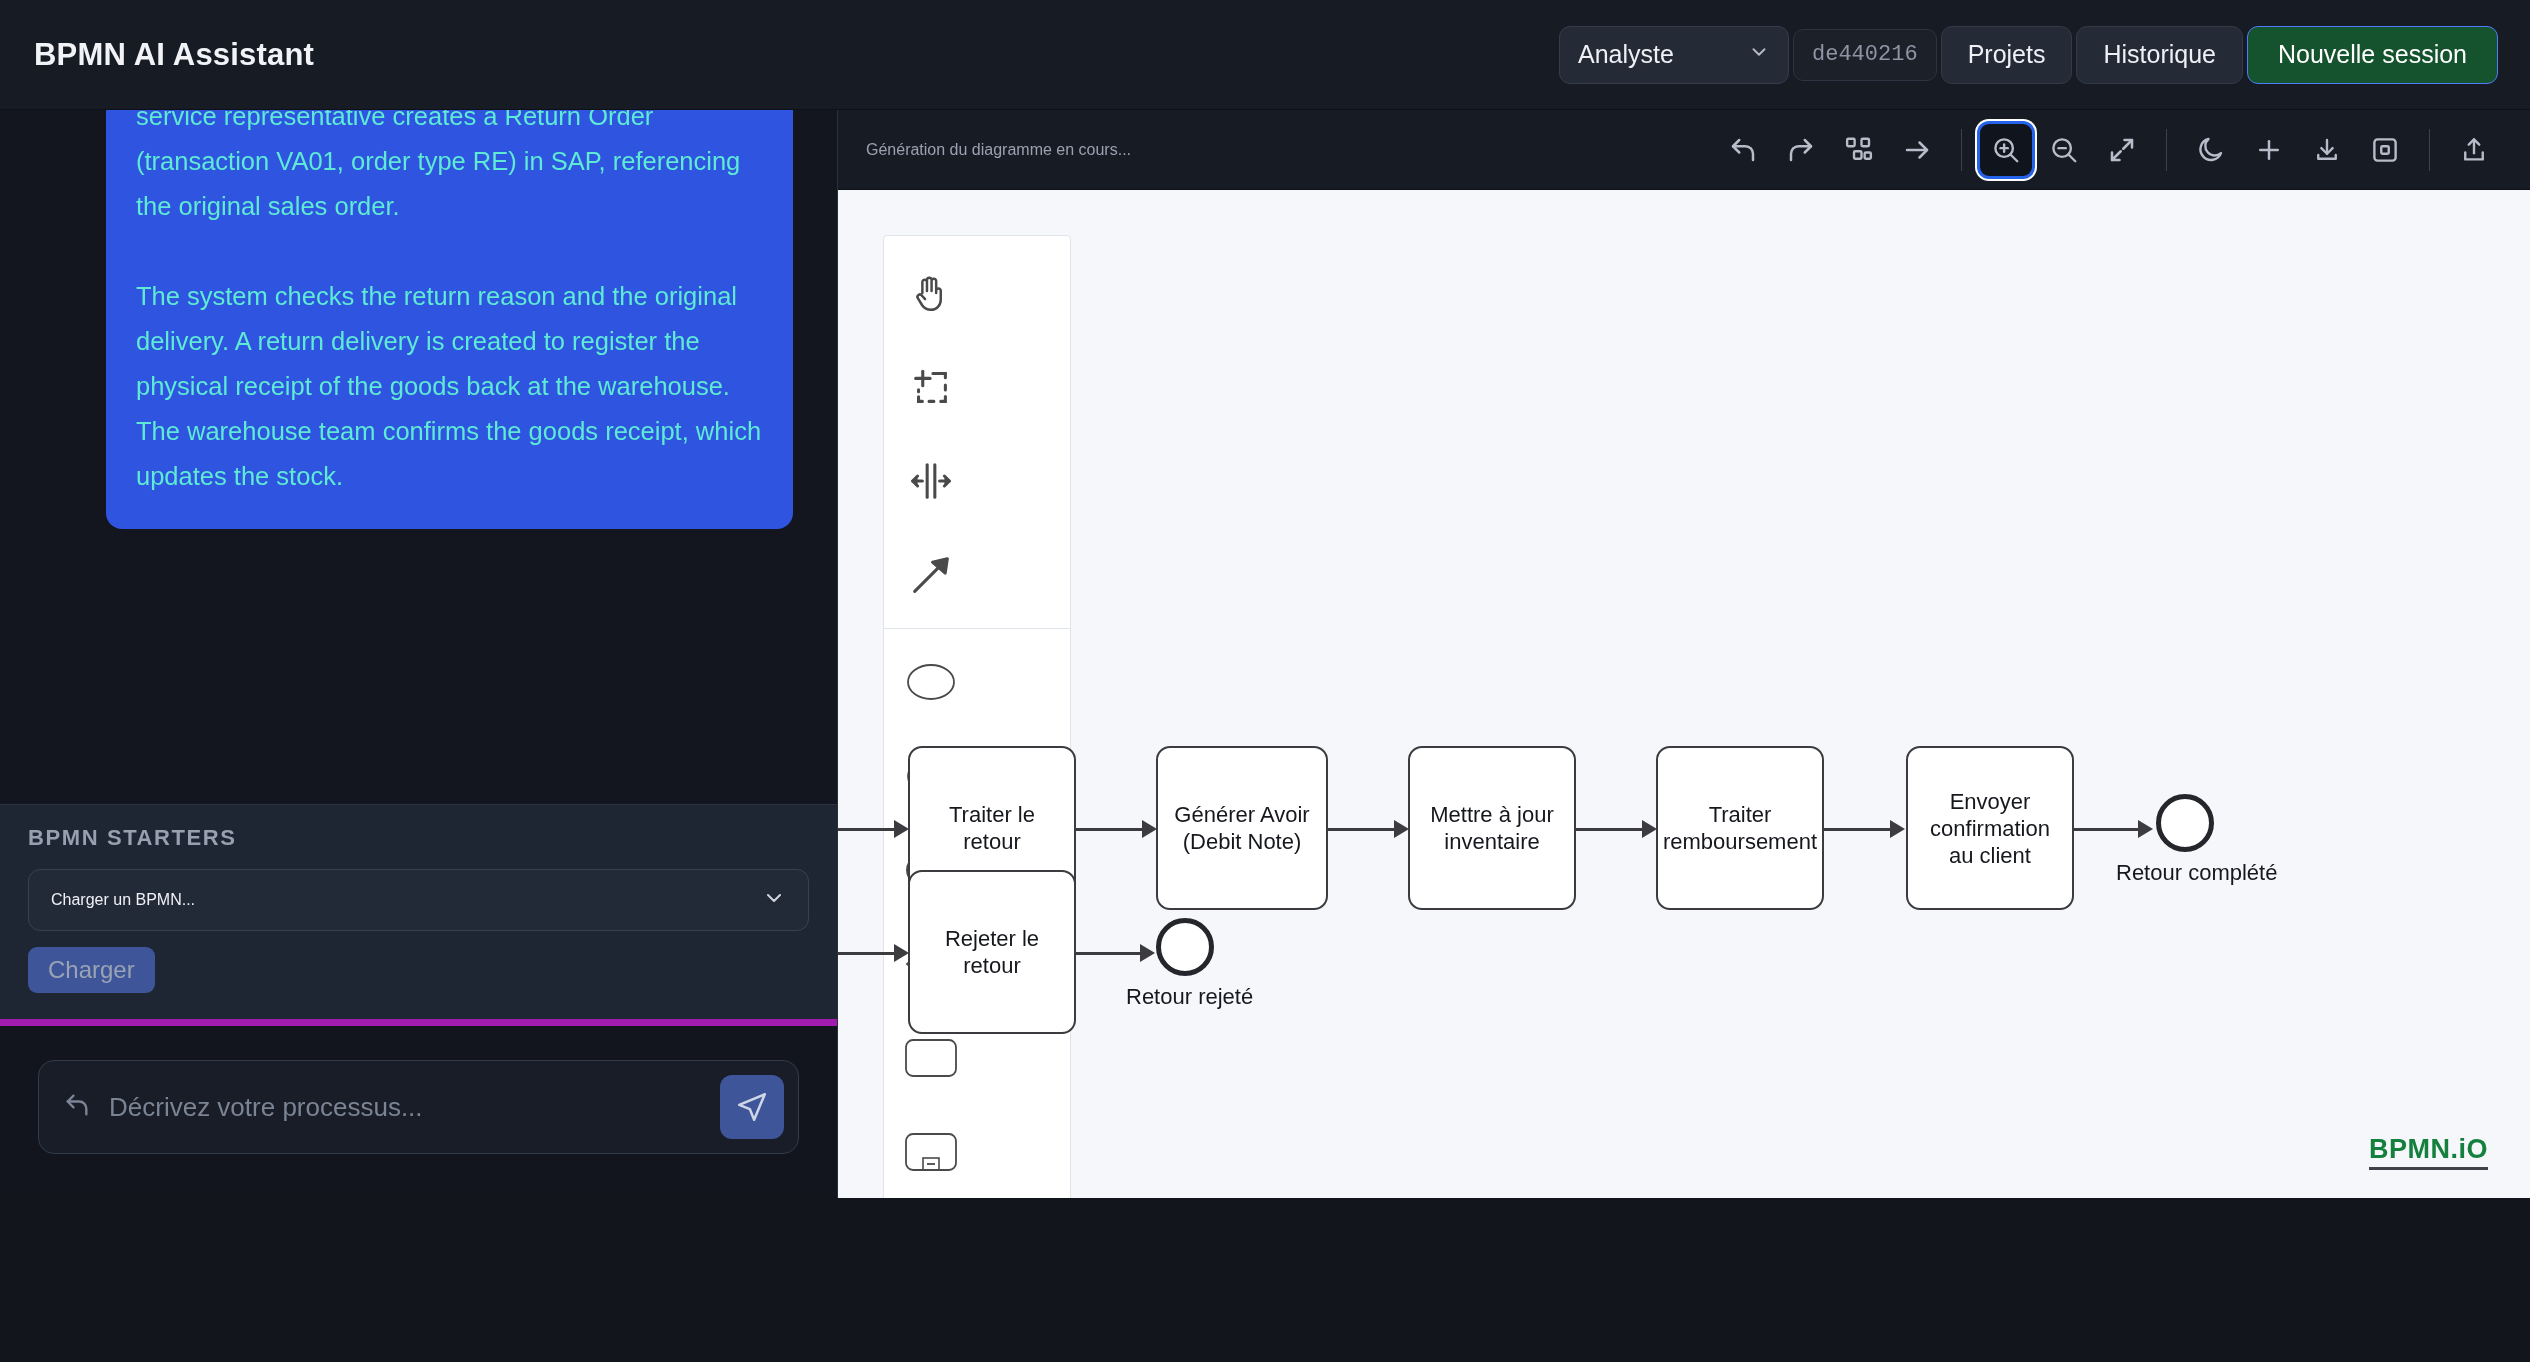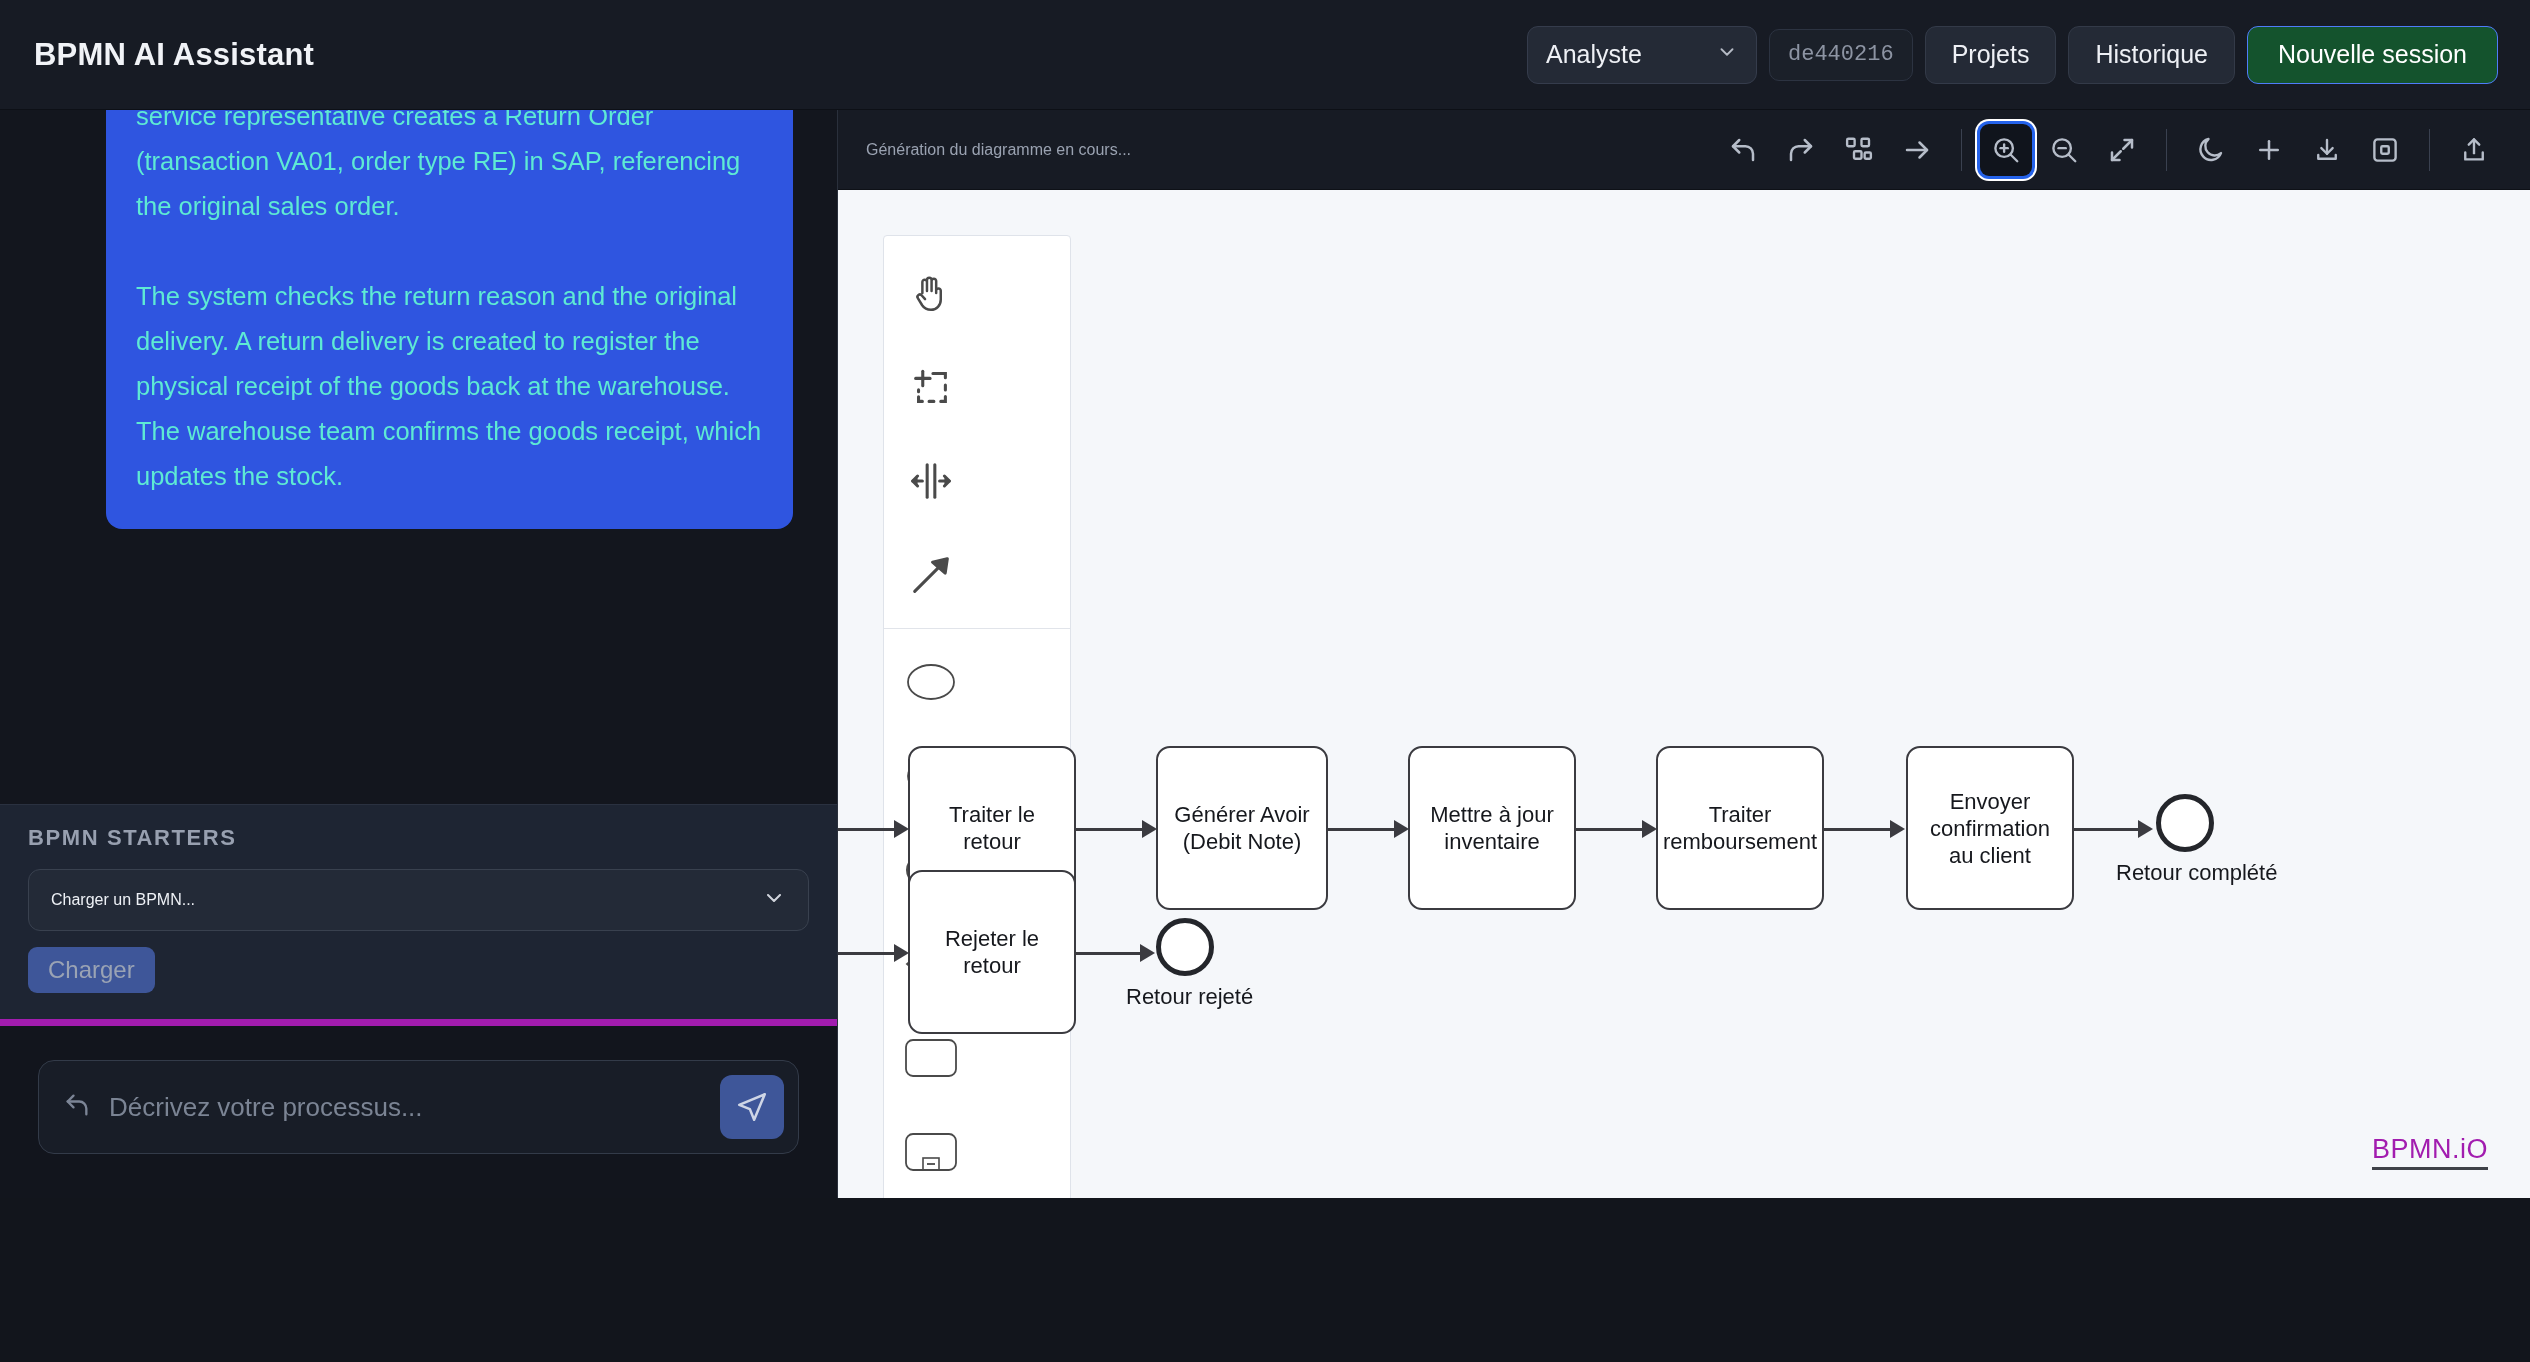--- a/index.html
+++ b/index.html
@@ -19,21 +19,21 @@
     background: #171b24;
     display: flex; align-items: center;
     padding: 0 32px 0 34px;
     border-bottom: 1px solid #0d1016;
   }
   .app-title {
     font-size: 31px; font-weight: bold; color: #f1f3f7;
     letter-spacing: .2px;
   }
   .header-right {
-    margin-left: auto; display: flex; align-items: center; gap: 12px;
+    margin-left: auto; display: flex; align-items: center; gap: 4px;
   }
   .role-select {
     width: 230px; height: 58px;
     background: #242a36; border: 1px solid #353c4c; border-radius: 11px;
     display: flex; align-items: center; padding: 0 18px;
     color: #eef0f5; font-size: 25px;
   }
   .role-select .chev { margin-left: auto; opacity: .85; }
   .session-id {
     height: 52px; min-width: 130px;
@@ -197,21 +197,21 @@
   }
   .flow { position: absolute; background: #3b3b40; height: 2.5px; }
   .arrowhead {
     position: absolute; width: 0; height: 0;
     border-top: 9px solid transparent;
     border-bottom: 9px solid transparent;
     border-left: 15px solid #3b3b40;
   }
   .watermark {
     position: absolute; right: 42px; bottom: 28px;
-    color: #a21caf; font-size: 27px; font-weight: normal;
+    color: #15803d; font-size: 27px; font-weight: bold;
     letter-spacing: .5px; border-bottom: 3px solid #3f4248; padding-bottom: 2px;
   }
 </style>
 </head>
 <body>
 
 <div class="app">
 
   <div class="header">
     <div class="app-title">BPMN AI Assistant</div>

